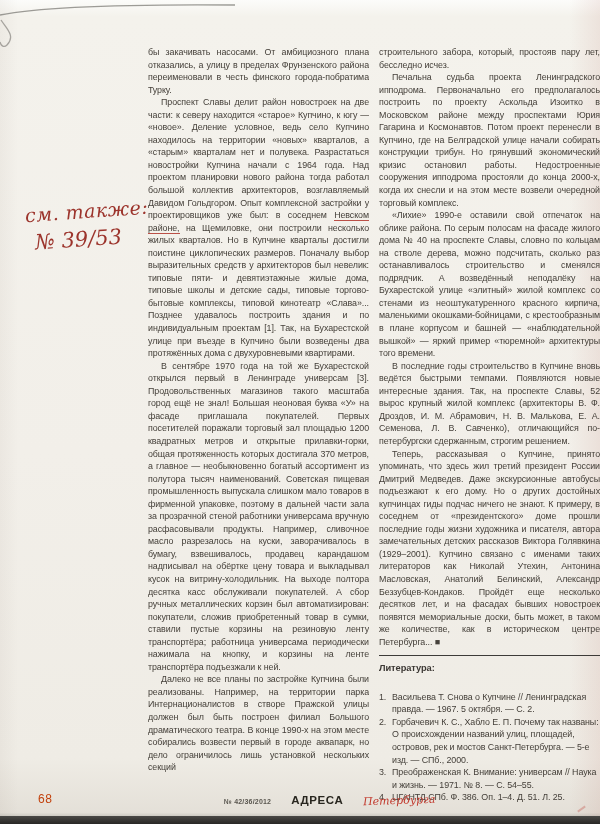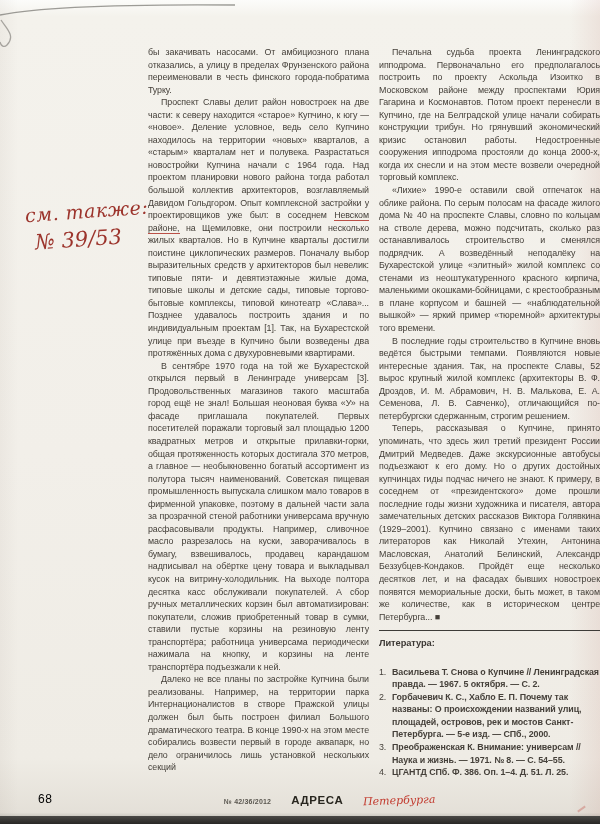--- a/index.html
+++ b/index.html
@@ -32,23 +32,23 @@
   .col-left{left:148px;top:46px;height:746px;overflow:hidden;}
   .col-right{left:379px;top:46px;}
   .col p{margin:0;}
   .col p.ind{text-indent:13px;}
   .red-underline{border-bottom:1.6px solid rgba(176,52,42,.85);}
   
   .lit-rule{height:1px;background:#3d3b38;margin:7px 0 0 0;}
   .lit-heading{font-weight:bold;font-size:9.3px;margin:6px 0 16px 0;color:#3c3834;text-align:left;}
   .lit-item{display:flex;margin:0;text-align:left;}
   .lit-num{flex:0 0 13px;}
-  .lit-text{flex:1;font-weight:bold;}
+  .lit-text{flex:1;}
   
-  .page-number{position:absolute;left:38px;top:792px;font-size:12px;color:#000000;letter-spacing:.5px;}
+  .page-number{position:absolute;left:38px;top:792px;font-size:12px;color:#c2410c;letter-spacing:.5px;}
   .footer-brand{position:absolute;left:224px;top:794px;display:flex;align-items:baseline;gap:20px;white-space:nowrap;}
   .footer-issue{font-size:7px;font-weight:bold;color:#59564f;letter-spacing:.2px;}
   .footer-title{font-size:11.5px;font-weight:bold;color:#28261f;letter-spacing:.6px;}
   .footer-script{font-family:"DejaVu Serif",serif;font-style:italic;font-size:11px;color:#c23a2e;transform:rotate(-2deg);}
 </style>
 </head>
 <body>
 
 <div class="page">
 
@@ -63,20 +63,21 @@
   </div>
 
   <div class="col col-left">
     <p class="noind">бы закачивать насосами. От амбициозного плана отказались, а улицу в пределах Фрунзенского района переименовали в честь финского города-побратима Турку.</p>
     <p class="ind"><span>Проспект Славы делит район новостроек на две части: к северу находится «старое» Купчино, к югу — «новое». Деление условное, ведь село Купчино находилось на территории «новых» кварталов, а «старым» кварталам нет и полувека. Разрастаться новостройки Купчина начали с 1964 года. Над проектом планировки нового района тогда работал большой коллектив архитекторов, возглавляемый Давидом Гольдгором. Опыт комплексной застройки у проектировщиков уже был: в соседнем </span><span class="red-underline">Невском районе,</span><span> на Щемиловке, они построили несколько жилых кварталов. Но в Купчине кварталы достигли поистине циклопических размеров. Поначалу выбор выразительных средств у архитекторов был невелик: типовые пяти- и девятиэтажные жилые дома, типовые школы и детские сады, типовые торгово-бытовые комплексы, типовой кинотеатр «Слава»... Позднее удавалось построить здания и по индивидуальным проектам [1]. Так, на Бухарестской улице при въезде в Купчино были возведены два протяжённых дома с двухуровневыми квартирами.</span></p>
     <p class="ind">В сентябре 1970 года на той же Бухарестской открылся первый в Ленинграде универсам [3]. Продовольственных магазинов такого масштаба город ещё не знал! Большая неоновая буква «У» на фасаде приглашала покупателей. Первых посетителей поражали торговый зал площадью 1200 квадратных метров и открытые прилавки-горки, общая протяженность которых достигала 370 метров, а главное — необыкновенно богатый ассортимент из полутора тысяч наименований. Советская пищевая промышленность выпускала слишком мало товаров в фирменной упаковке, поэтому в дальней части зала за прозрачной стеной работники универсама вручную расфасовывали продукты. Например, сливочное масло разрезалось на куски, заворачивалось в бумагу, взвешивалось, продавец карандашом надписывал на обёртке цену товара и выкладывал кусок на витрину-холодильник. На выходе полтора десятка касс обслуживали покупателей. А сбор ручных металлических корзин был автоматизирован: покупатели, сложив приобретенный товар в сумки, ставили пустые корзины на резиновую ленту транспортёра; работница универсама периодически нажимала на кнопку, и корзины на ленте транспортёра подъезжали к ней.</p>
     <p class="ind">Далеко не все планы по застройке Купчина были реализованы. Например, на территории парка Интернационалистов в створе Пражской улицы должен был быть построен филиал Большого драматического театра. В конце 1990-х на этом месте собирались возвести первый в городе аквапарк, но дело ограничилось лишь установкой нескольких секций</p>
   </div>
 
   <div class="col col-right">
+    <p class="noind">строительного забора, который, простояв пару лет, бесследно исчез.</p>
     <p class="ind">Печальна судьба проекта Ленинградского ипподрома. Первоначально его предполагалось построить по проекту Аскольда Изоитко в Московском районе между проспектами Юрия Гагарина и Космонавтов. Потом проект перенесли в Купчино, где на Белградской улице начали собирать конструкции трибун. Но грянувший экономический кризис остановил работы. Недостроенные сооружения ипподрома простояли до конца 2000-х, когда их снесли и на этом месте возвели очередной торговый комплекс.</p>
     <p class="ind">«Лихие» 1990-е оставили свой отпечаток на облике района. По серым полосам на фасаде жилого дома № 40 на проспекте Славы, словно по кольцам на стволе дерева, можно подсчитать, сколько раз останавливалось строительство и сменялся подрядчик. А возведённый неподалёку на Бухарестской улице «элитный» жилой комплекс со стенами из неоштукатуренного красного кирпича, маленькими окошками-бойницами, с крестообразным в плане корпусом и башней — «наблюдательной вышкой» — яркий пример «тюремной» архитектуры того времени.</p>
     <p class="ind">В последние годы строительство в Купчине вновь ведётся быстрыми темпами. Появляются новые интересные здания. Так, на проспекте Славы, 52 вырос крупный жилой комплекс (архитекторы В. Ф. Дроздов, И. М. Абрамович, Н. В. Малькова, Е. А. Семенова, Л. В. Савченко), отличающийся по-петербургски сдержанным, строгим решением.</p>
     <p class="ind">Теперь, рассказывая о Купчине, принято упоминать, что здесь жил третий президент России Дмитрий Медведев. Даже экскурсионные автобусы подъезжают к его дому. Но о других достойных купчинцах гиды подчас ничего не знают. К примеру, в соседнем от «президентского» доме прошли последние годы жизни художника и писателя, автора замечательных детских рассказов Виктора Голявкина (1929–2001). Купчино связано с именами таких литераторов как Николай Утехин, Антонина Масловская, Анатолий Белинский, Александр Беззубцев-Кондаков. Пройдёт еще несколько десятков лет, и на фасадах бывших новостроек появятся мемориальные доски, быть может, в таком же количестве, как в историческом центре Петербурга... ■</p>
 
     <div class="lit-rule"></div>
     <div class="lit-heading">Литература:</div>
 
     <div class="lit-item">
       <span class="lit-num">1.</span>

